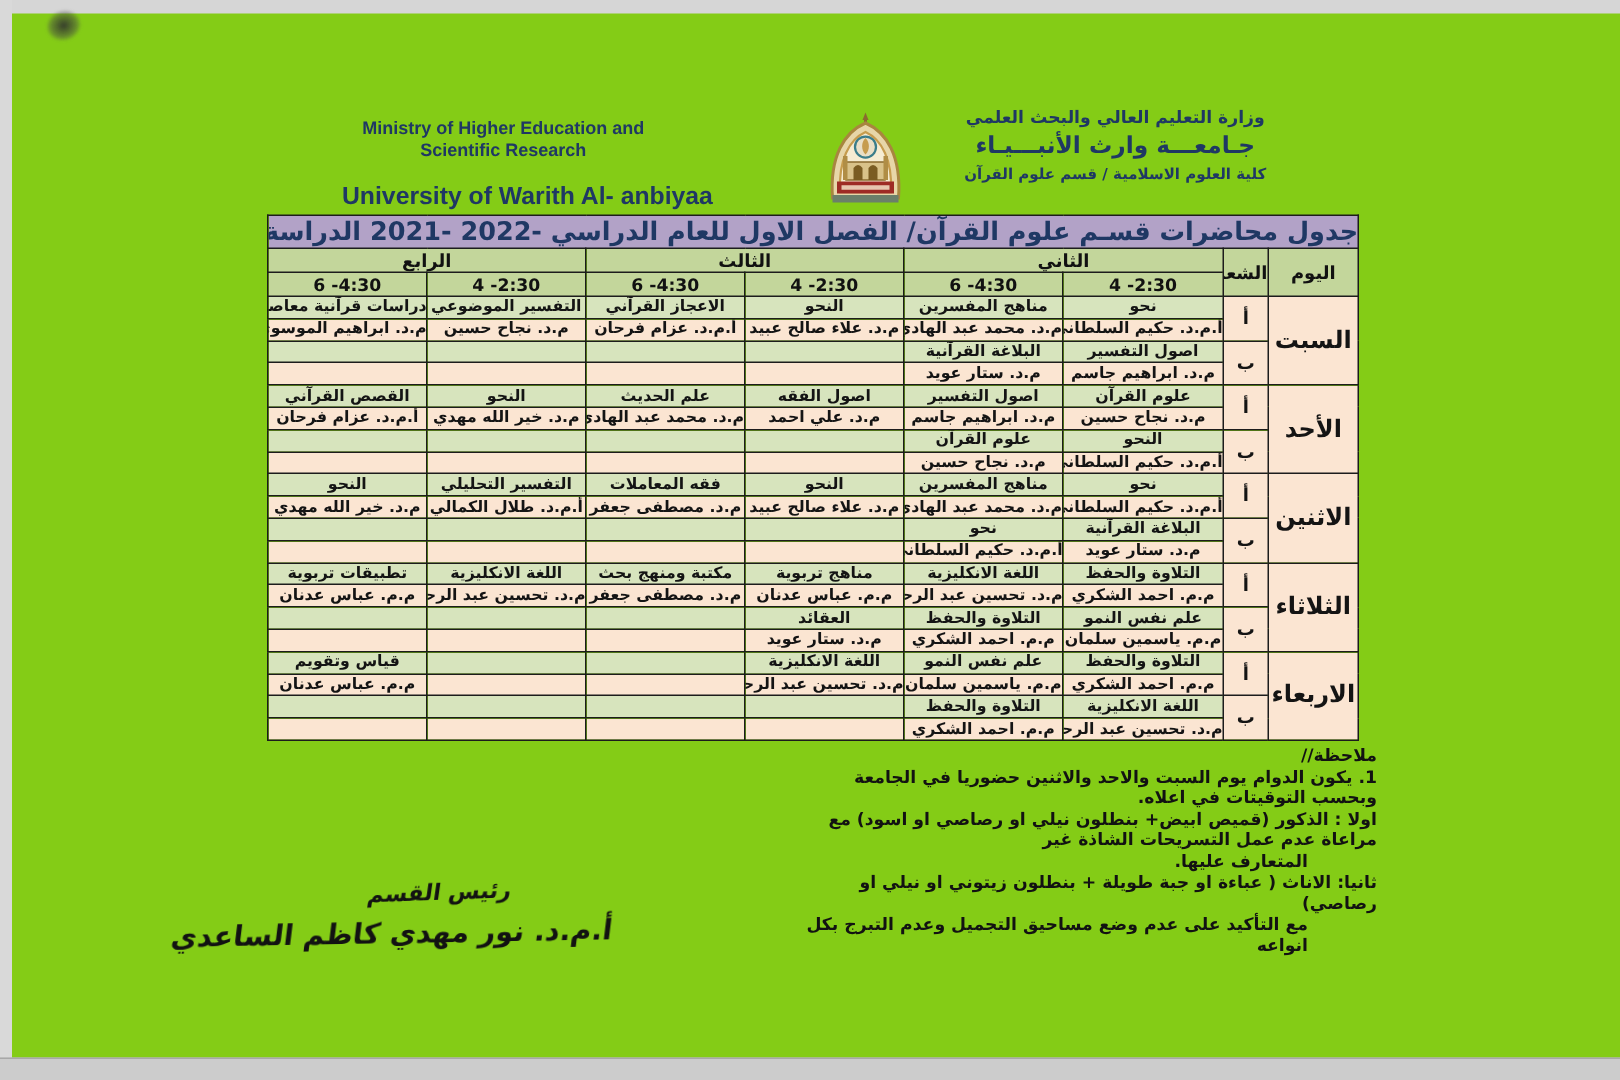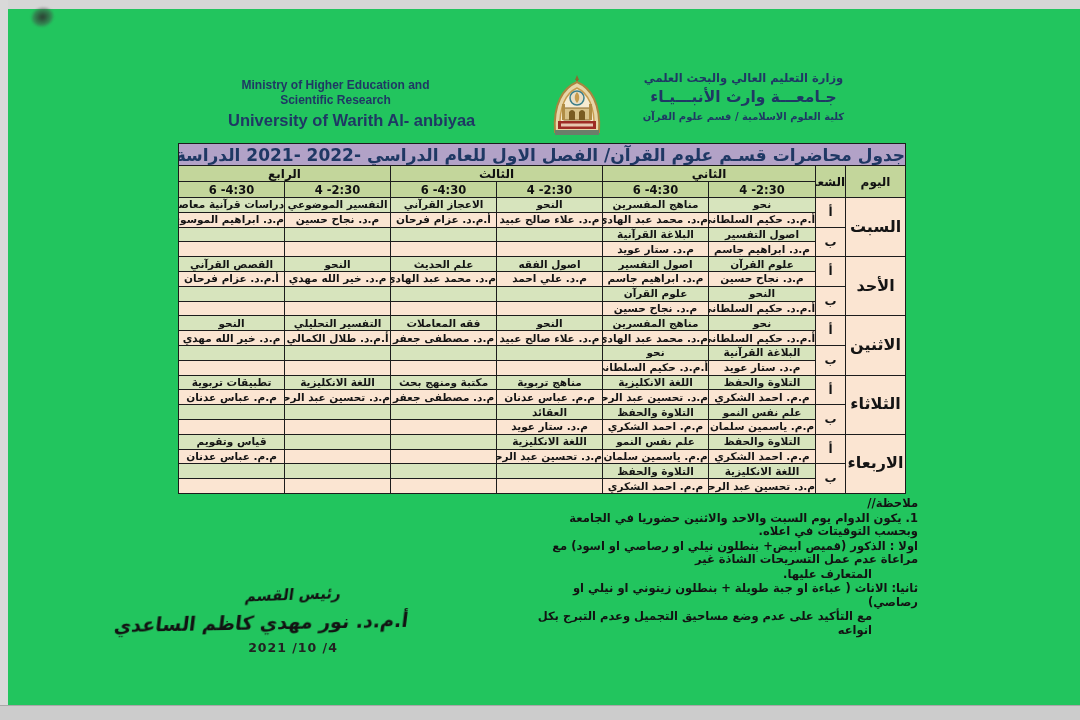--- a/index.html
+++ b/index.html
@@ -1,29 +1,29 @@
 <!DOCTYPE html>
 <html lang="ar"><head>
 <meta charset="utf-8">
 <style>
   html,body{margin:0;padding:0;background:#efefef;}
-  .page{position:relative;width:1080px;height:720px;background:#22c55e;overflow:hidden;
+  .page{position:relative;width:1080px;height:720px;background:#84cc16;overflow:hidden;
         font-family:"DejaVu Sans",sans-serif;}
   
   .strip-top{position:absolute;left:0;top:0;width:1080px;height:9px;background:#d6d6d6;}
   .strip-left{position:absolute;left:0;top:0;width:8px;height:720px;background:#d9d9d9;}
   .strip-bottom{position:absolute;left:0;bottom:0;width:1080px;height:14px;background:#cccccc;border-top:1px solid #a8a8a8;}
   .smudge{position:absolute;left:31px;top:7px;width:23px;height:20px;border-radius:50%;
           background:radial-gradient(ellipse at center,rgba(45,45,45,.9) 0%,rgba(70,70,70,.45) 55%,transparent 75%);
           transform:rotate(-18deg);filter:blur(1px);}
 
   
   .head-en{position:absolute;left:228px;top:78px;width:215px;text-align:center;color:var(--navy);}
   .head-en .min{font-family:"Liberation Sans",sans-serif;font-size:12px;font-weight:700;line-height:15px;}
-  .head-en .uni{font-family:"Liberation Sans",sans-serif;font-size:16.5px;font-weight:700;margin-top:3px;white-space:nowrap;}
+  .head-en .uni{font-family:"Liberation Sans",sans-serif;font-size:16.5px;font-weight:700;margin-top:14px;white-space:nowrap;}
   .head-ar{position:absolute;left:616px;top:70px;width:255px;text-align:center;color:var(--navy);direction:rtl;}
   .head-ar .l1{font-size:11.5px;font-weight:700;line-height:17px;}
   .head-ar .l2{font-size:15.5px;font-weight:700;line-height:21px;}
   .head-ar .l3{font-size:10px;font-weight:700;line-height:17px;}
   .logo{position:absolute;left:549px;top:74px;width:56px;height:66px;}
 
   
   table.sched{position:absolute;left:178px;top:143px;width:727px;border-collapse:collapse;
               table-layout:fixed;direction:rtl;}
   table.sched td,table.sched th{border:1px solid #1c1c1c;padding:0;text-align:center;vertical-align:middle;
@@ -314,16 +314,15 @@
     <div class="ln">1. يكون الدوام يوم السبت والاحد والاثنين حضوريا في الجامعة وبحسب التوقيتات في اعلاه.</div>
     <div class="ln">اولا : الذكور (قميص ابيض+ بنطلون نيلي او رصاصي او اسود) مع مراعاة عدم عمل التسريحات الشاذة غير</div>
     <div class="ln indent">المتعارف عليها.</div>
     <div class="ln">ثانيا: الاناث ( عباءة او جبة طويلة + بنطلون زيتوني او نيلي او رصاصي)</div>
     <div class="ln indent">مع التأكيد على عدم وضع مساحيق التجميل وعدم التبرج بكل انواعه</div>
   </div>
 
   <div class="sig">
     <div class="role">رئيس القسم</div>
     <div class="name">أ.م.د. نور مهدي كاظم الساعدي</div>
-    <div class="date" dir="ltr">2021 /10 /4</div>
   </div>
 
 </div>
 
 </body></html>

